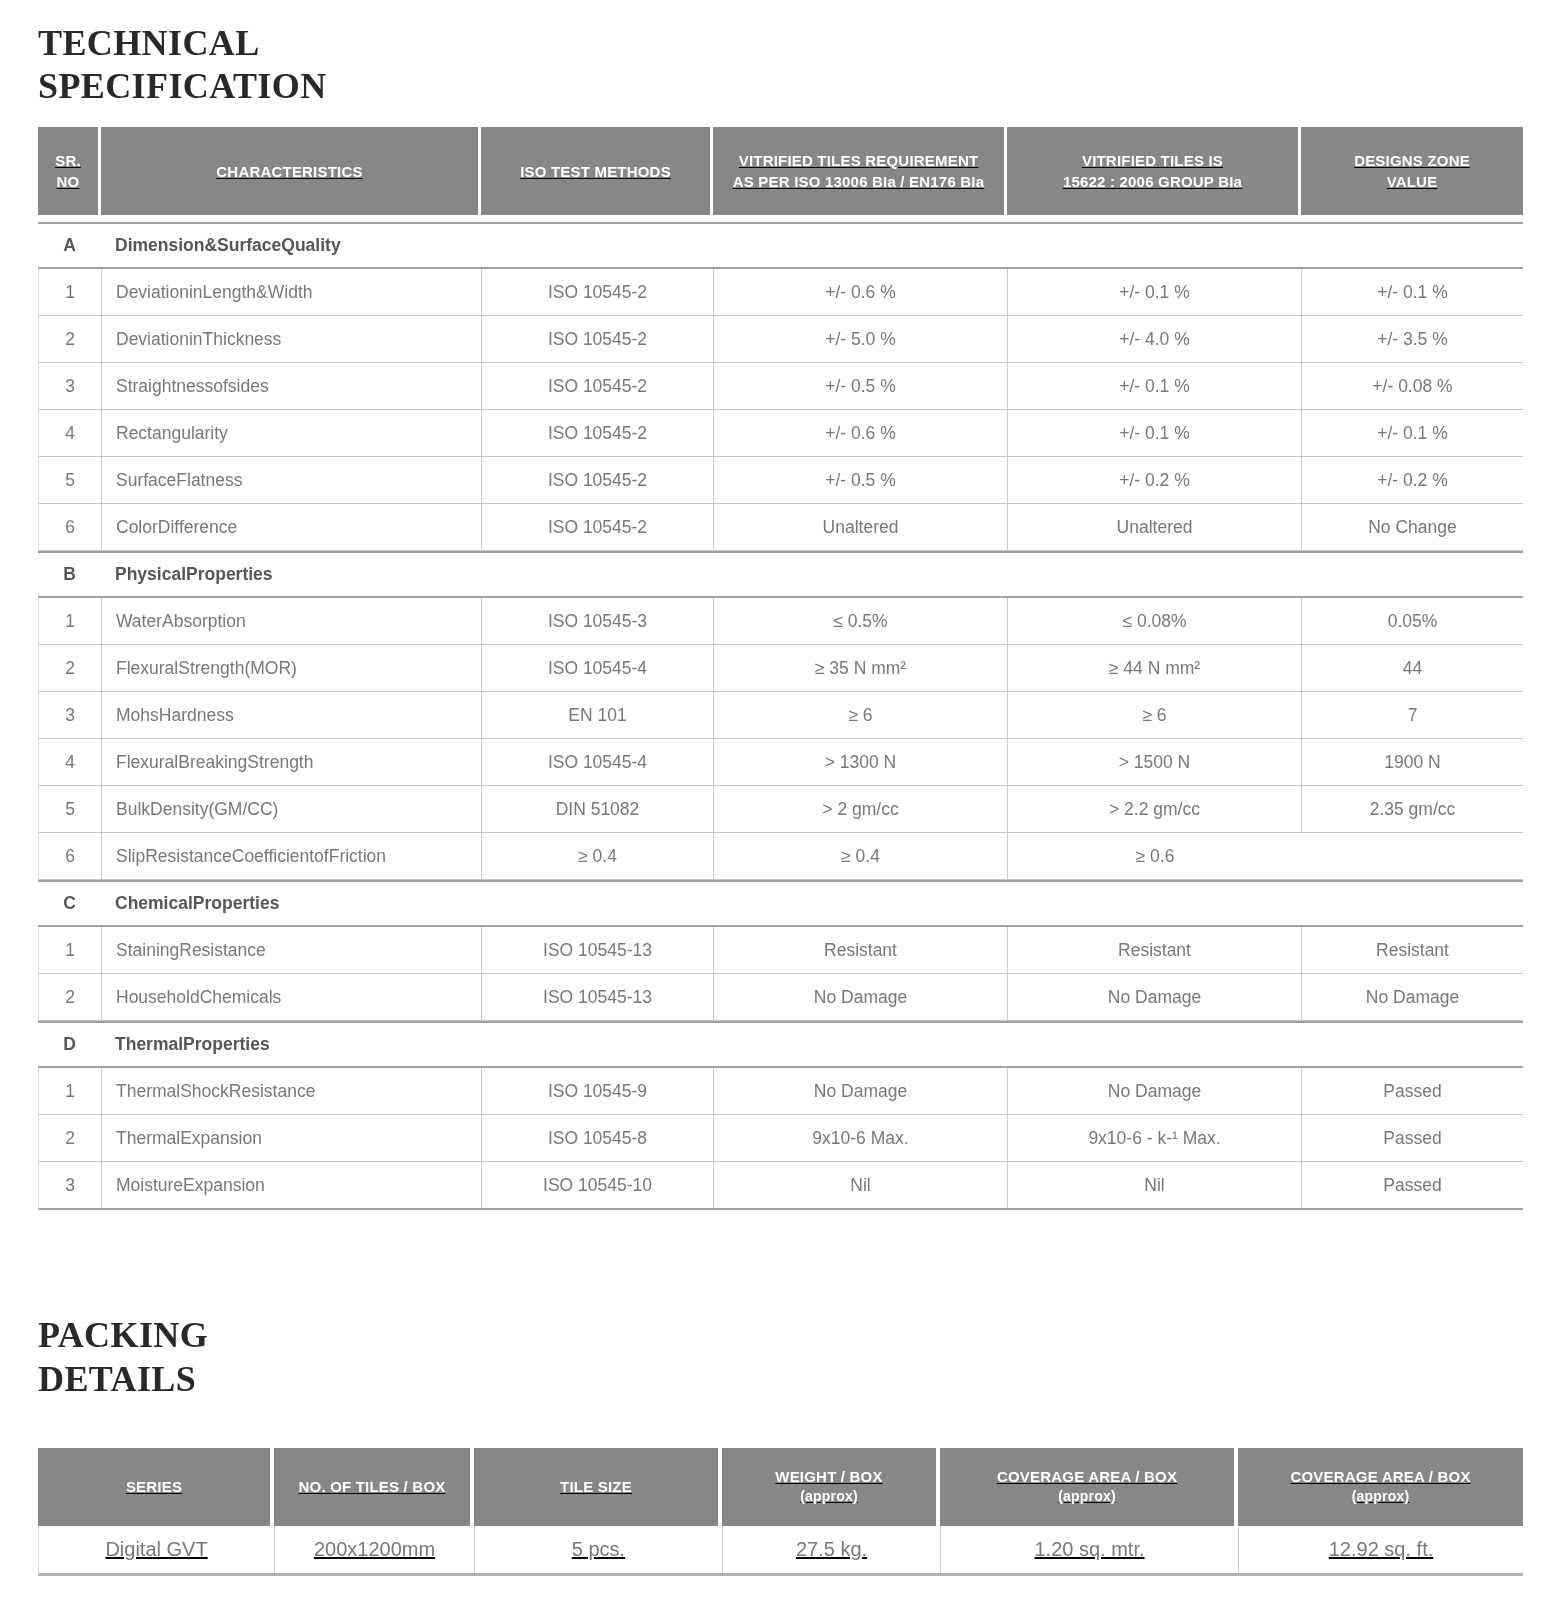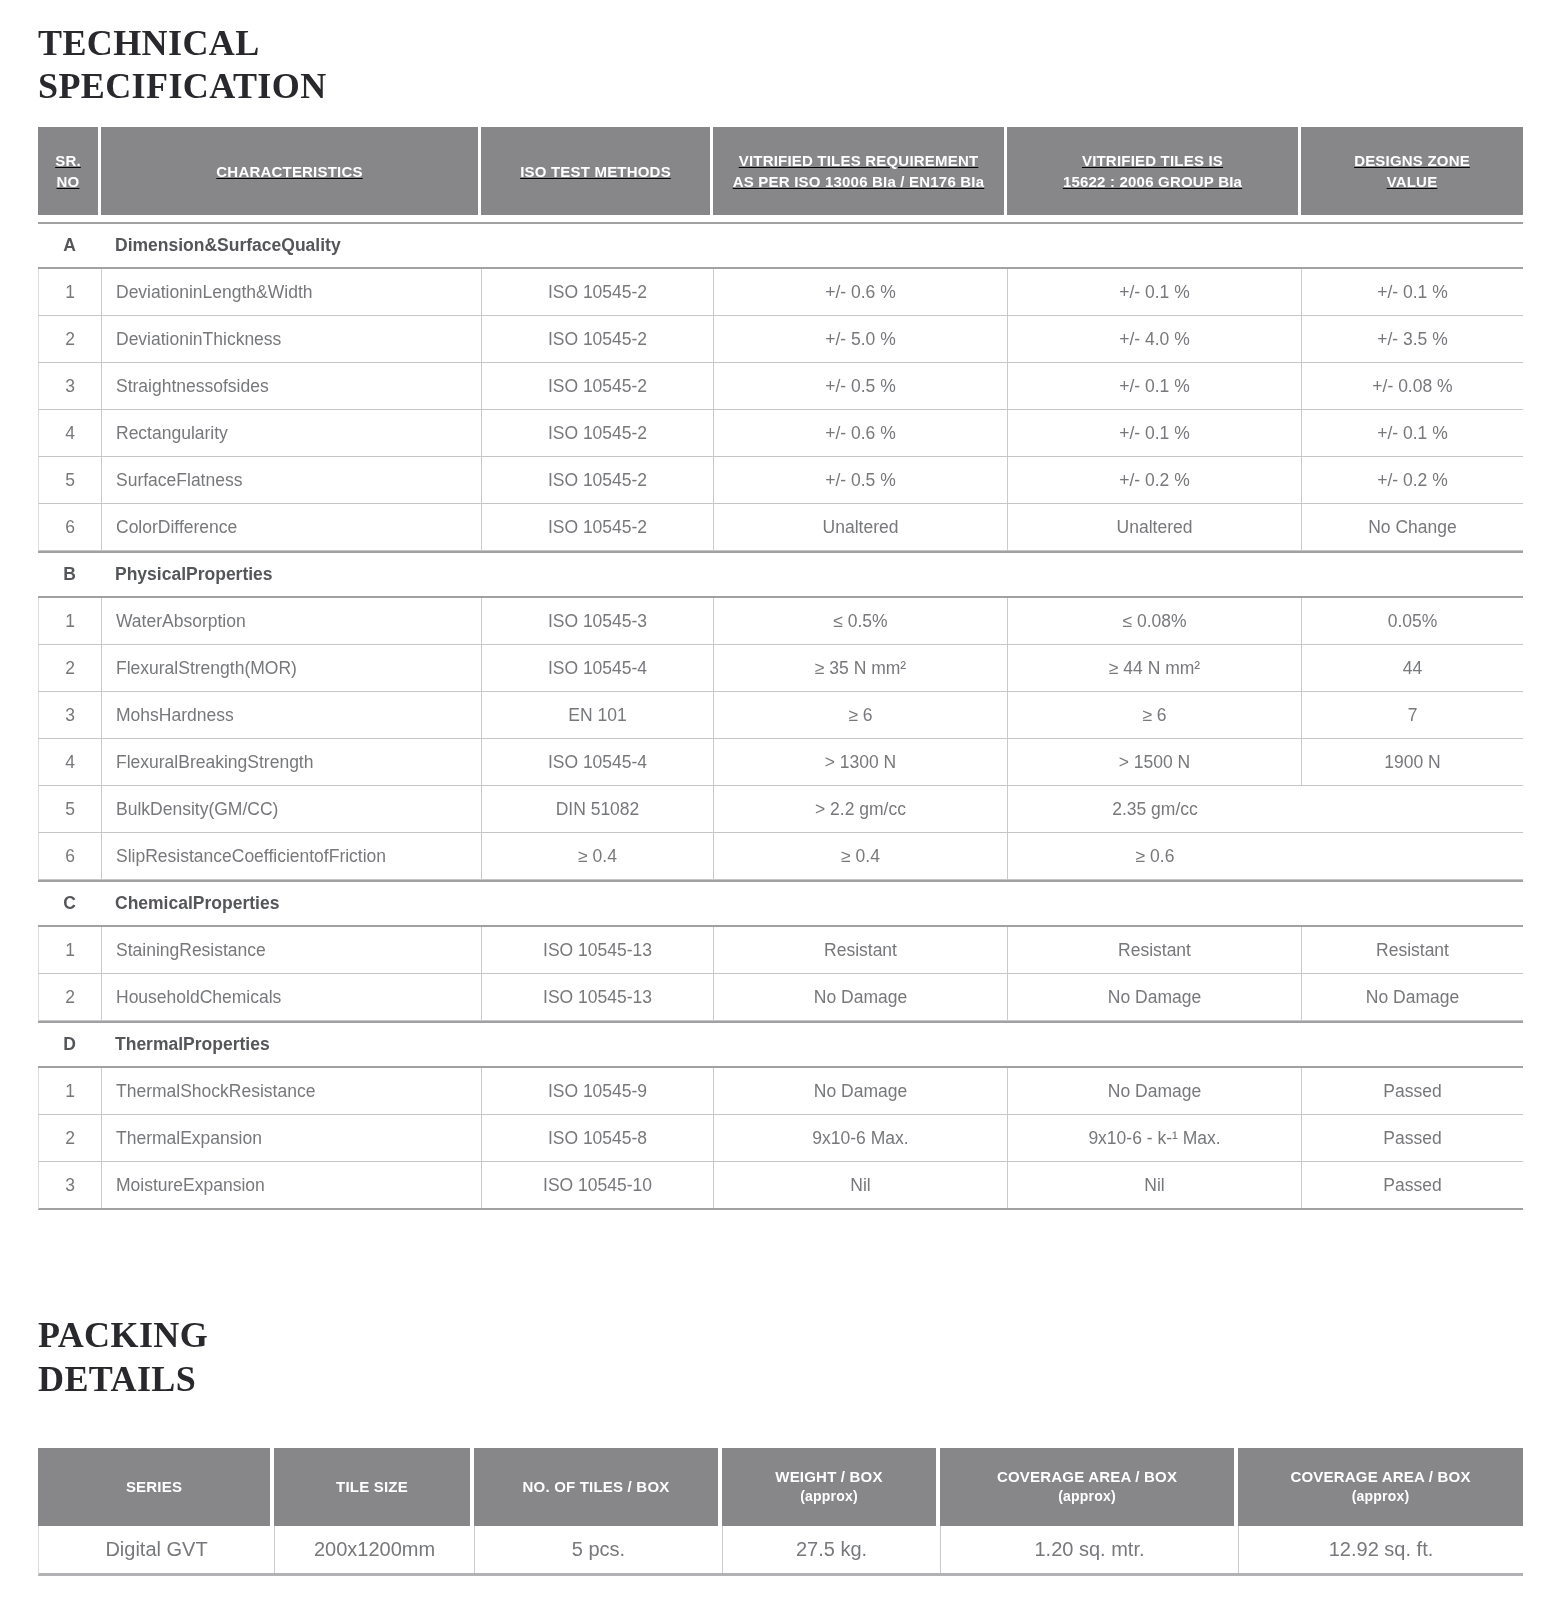--- a/index.html
+++ b/index.html
@@ -72,21 +72,21 @@
     display: flex; align-items: center; justify-content: center;
     text-align: center;
   }
   .spec-row .cell:not(:last-child) { border-right: 1px solid #cbcbcd; }
   .spec-row .cell.col-char { justify-content: flex-start; text-align: left; padding-left: 14px; }
   .spec-body .spec-row:last-child { border-bottom: 2px solid #a1a1a4; }
 
   
   .packing-title { margin-top: 104px; }
 
-  .pack-table { margin-top: 47px; width: 1485px; }
+  .pack-table { margin-top: 47px; width: 1485px; text-decoration: underline; }
   .pack-grid {
     display: grid;
     grid-template-columns: 236px 200px 248px 218px 298px 1fr;
   }
   .pack-header { height: 78px; }
   .pack-header .hcell { font-size: 15px; line-height: 1.35; }
   .pack-header .hcell:not(:last-child) { border-right: 4px solid #ffffff; }
   .hcell .h-line2 { font-size: 14px; text-align: center; }
 
   .pack-row {
@@ -224,20 +224,21 @@
     <div class="cell col-char">FlexuralBreakingStrength</div>
     <div class="cell col-iso">ISO 10545-4</div>
     <div class="cell col-req">&gt; 1300 N</div>
     <div class="cell col-is">&gt; 1500 N</div>
     <div class="cell col-dz">1900 N</div>
   </div>
         <div class="spec-row grid6">
     <div class="cell col-sr">5</div>
     <div class="cell col-char">BulkDensity(GM/CC)</div>
     <div class="cell col-iso">DIN 51082</div>
+    <div class="cell col-req">&gt; 2 gm/cc</div>
     <div class="cell col-is">&gt; 2.2 gm/cc</div>
     <div class="cell col-dz">2.35 gm/cc</div>
   </div>
         <div class="spec-row grid6">
     <div class="cell col-sr">6</div>
     <div class="cell col-char">SlipResistanceCoefficientofFriction</div>
     <div class="cell col-req">≥ 0.4</div>
     <div class="cell col-is">≥ 0.4</div>
     <div class="cell col-dz">≥ 0.6</div>
   </div>
@@ -296,24 +297,24 @@
     <span>PACKING</span><br>
     <span>DETAILS</span>
   </h1>
 
   <div class="pack-table">
     <div class="pack-header pack-grid">
       <div class="hcell">
         <span>SERIES</span>
       </div>
       <div class="hcell">
+        <span>NO. OF TILES / BOX</span>
+      </div>
+      <div class="hcell">
         <span>TILE SIZE</span>
-      </div>
-      <div class="hcell">
-        <span>NO. OF TILES / BOX</span>
       </div>
       <div class="hcell">
         <span>WEIGHT / BOX</span>
         <span class="h-line2">(approx)</span>
       </div>
       <div class="hcell">
         <span>COVERAGE AREA / BOX</span>
         <span class="h-line2">(approx)</span>
       </div>
       <div class="hcell">

